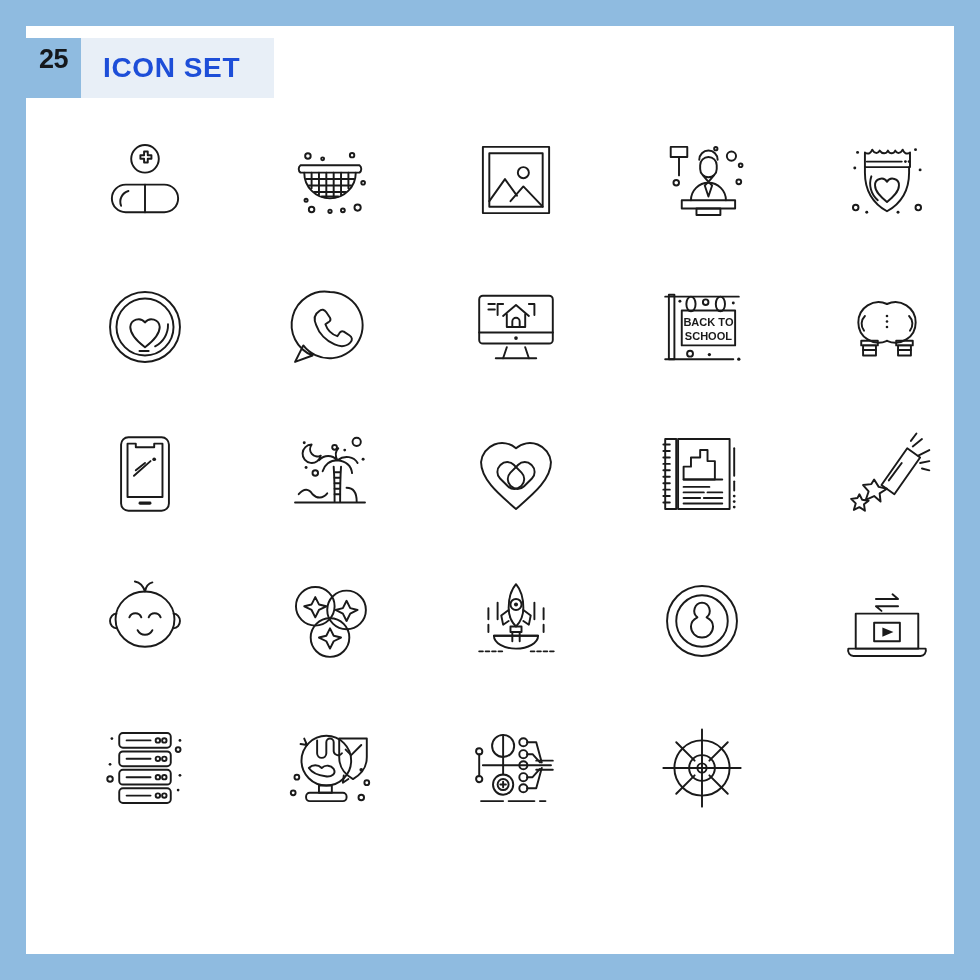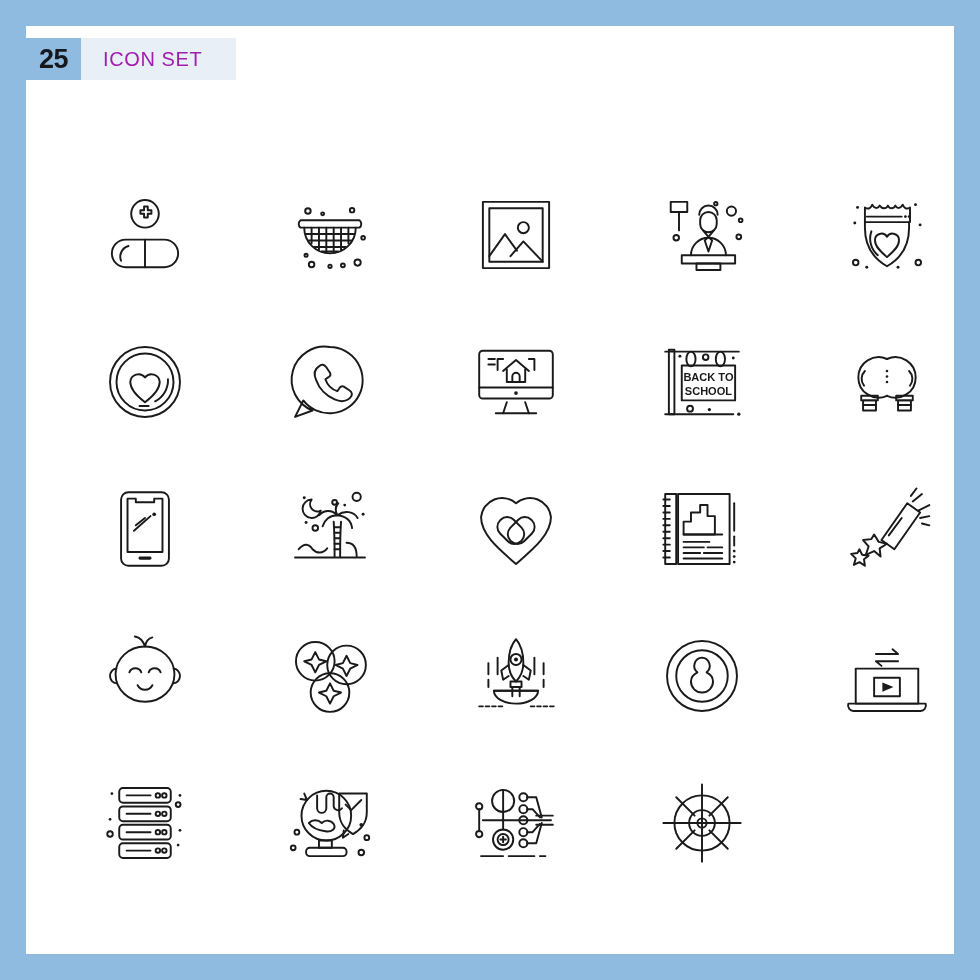--- a/index.html
+++ b/index.html
@@ -16,56 +16,56 @@
   }
   #sheet {
     position: absolute;
     left: 26px; top: 26px;
     width: 928px; height: 928px;
     background: #ffffff;
   }
   #header {
     position: absolute;
     left: 0px; top: 12px;
-    height: 42px;
+    height: 60px;
     display: flex;
     align-items: stretch;
   }
   #count-badge {
     background: #8fbbe0;
     color: #15181c;
     font-size: 27px;
     font-weight: bold;
     line-height: 42px;
     padding: 0 13px 0 13px;
     letter-spacing: -0.5px;
   }
   #title-wrap {
     background: #e8eff7;
     display: flex;
     align-items: center;
     padding: 0 34px 0 22px;
   }
   #title {
-    color: #a21caf;
-    font-size: 20px;
-    font-weight: normal;
+    color: #1d4ed8;
+    font-size: 28px;
+    font-weight: bold;
     letter-spacing: 0.6px;
   }
   #grid {
     position: absolute;
     left: 26px; top: 108px;
     width: 928px;
     display: grid;
     grid-template-columns: repeat(5, 1fr);
     grid-template-rows: repeat(5, 147px);
   }
   .cell {
     display: flex;
-    align-items: flex-end;
+    align-items: flex-start;
     justify-content: center;
   }
   .cell svg {
     width: 92px; height: 92px;
     display: block;
   }
   .ln {
     fill: none;
     stroke: #1a1a1a;
     stroke-width: 2.1;

